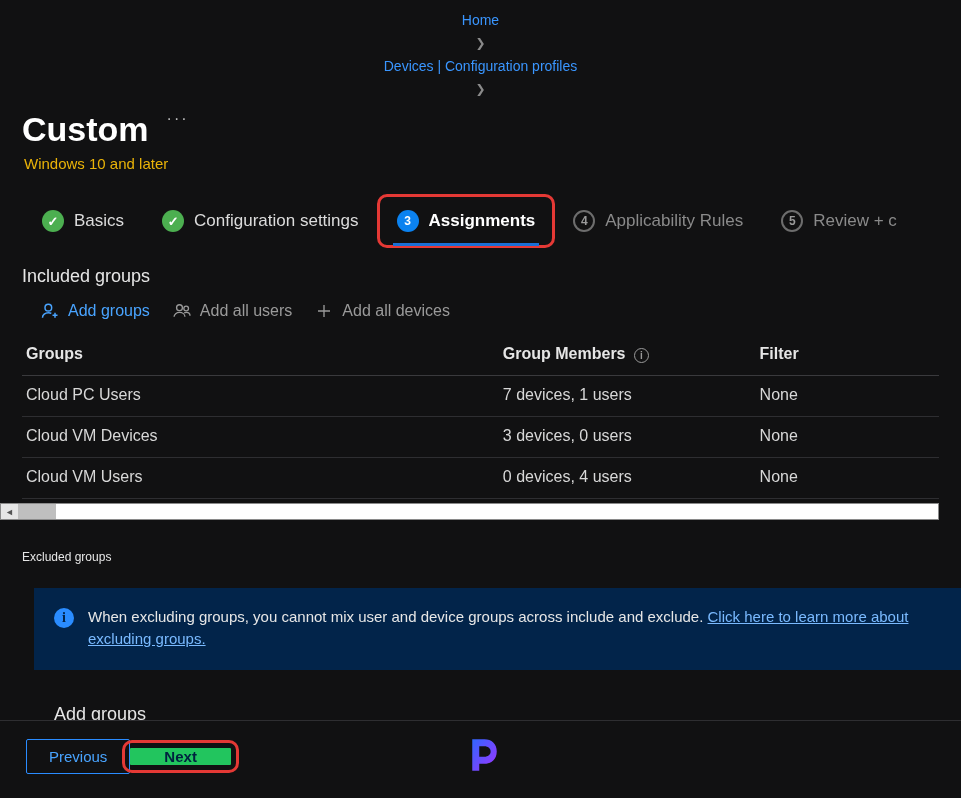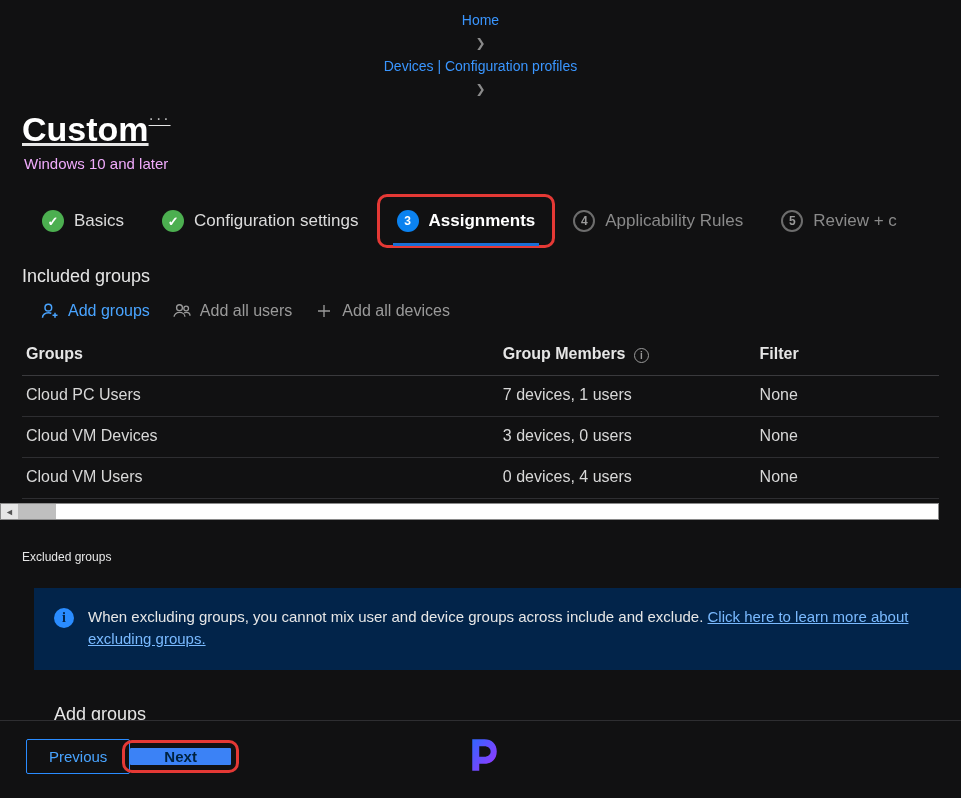--- a/index.html
+++ b/index.html
@@ -16,24 +16,24 @@
   .breadcrumb {
     display: flex;
     align-items: center;
     gap: 8px;
     padding: 12px 22px 0 22px;
     font-size: 14px;
     flex-direction: column;
   }
   .breadcrumb a { color: #3a96ff; text-decoration: none; cursor: pointer; }
   .breadcrumb .chev { color: #8a8a8a; font-size: 12px; }
-  .title-row { display: flex; padding: 14px 22px 4px 22px; text-decoration: underline; }
+  .title-row { display: flex; gap: 18px; padding: 14px 22px 4px 22px; }
   h1 { font-size: 34px; font-weight: 600; color: #ffffff; }
   .title-more { color: #bdbdbd; font-size: 16px; letter-spacing: 2px; cursor: pointer; }
-  .subtitle { padding: 2px 22px 24px 24px; color: #f0abfc; font-size: 15px; }
+  .subtitle { padding: 2px 22px 24px 24px; color: #eab308; font-size: 15px; }
 
   .wizard {
     display: flex;
     align-items: center;
     gap: 18px;
     padding: 6px 22px 18px 32px;
     font-size: 17px;
     color: #dcdcdc;
   }
   .step { display: flex; align-items: center; gap: 10px; padding: 8px 10px; cursor: pointer; position: relative; }
@@ -131,21 +131,21 @@
     padding: 18px 22px 24px 26px;
     display: flex; align-items: center; 
     background: #111112;
   }
   .btn-sec {
     border: 1px solid #2a8cff; color: #49a4ff; background: transparent;
     padding: 8px 22px; font-size: 15px; cursor: pointer; border-radius: 2px;
   }
   .btn-pri-wrap { position: relative; display: inline-block; }
   .btn-pri {
-    background: #3b82f6; color: #00223f; font-weight: 600;
+    background: #22c55e; color: #00223f; font-weight: 600;
     padding: 0 34px; font-size: 15px; border: none; cursor: pointer; border-radius: 1px;
   }
   .btn-pri-wrap .highlight-box { inset: -8px; }
 
   .logo {
     position: absolute; left: 50%; bottom: 22px; transform: translateX(-50%);
     width: 42px; height: 42px;
   }
 </style>
 </head>

